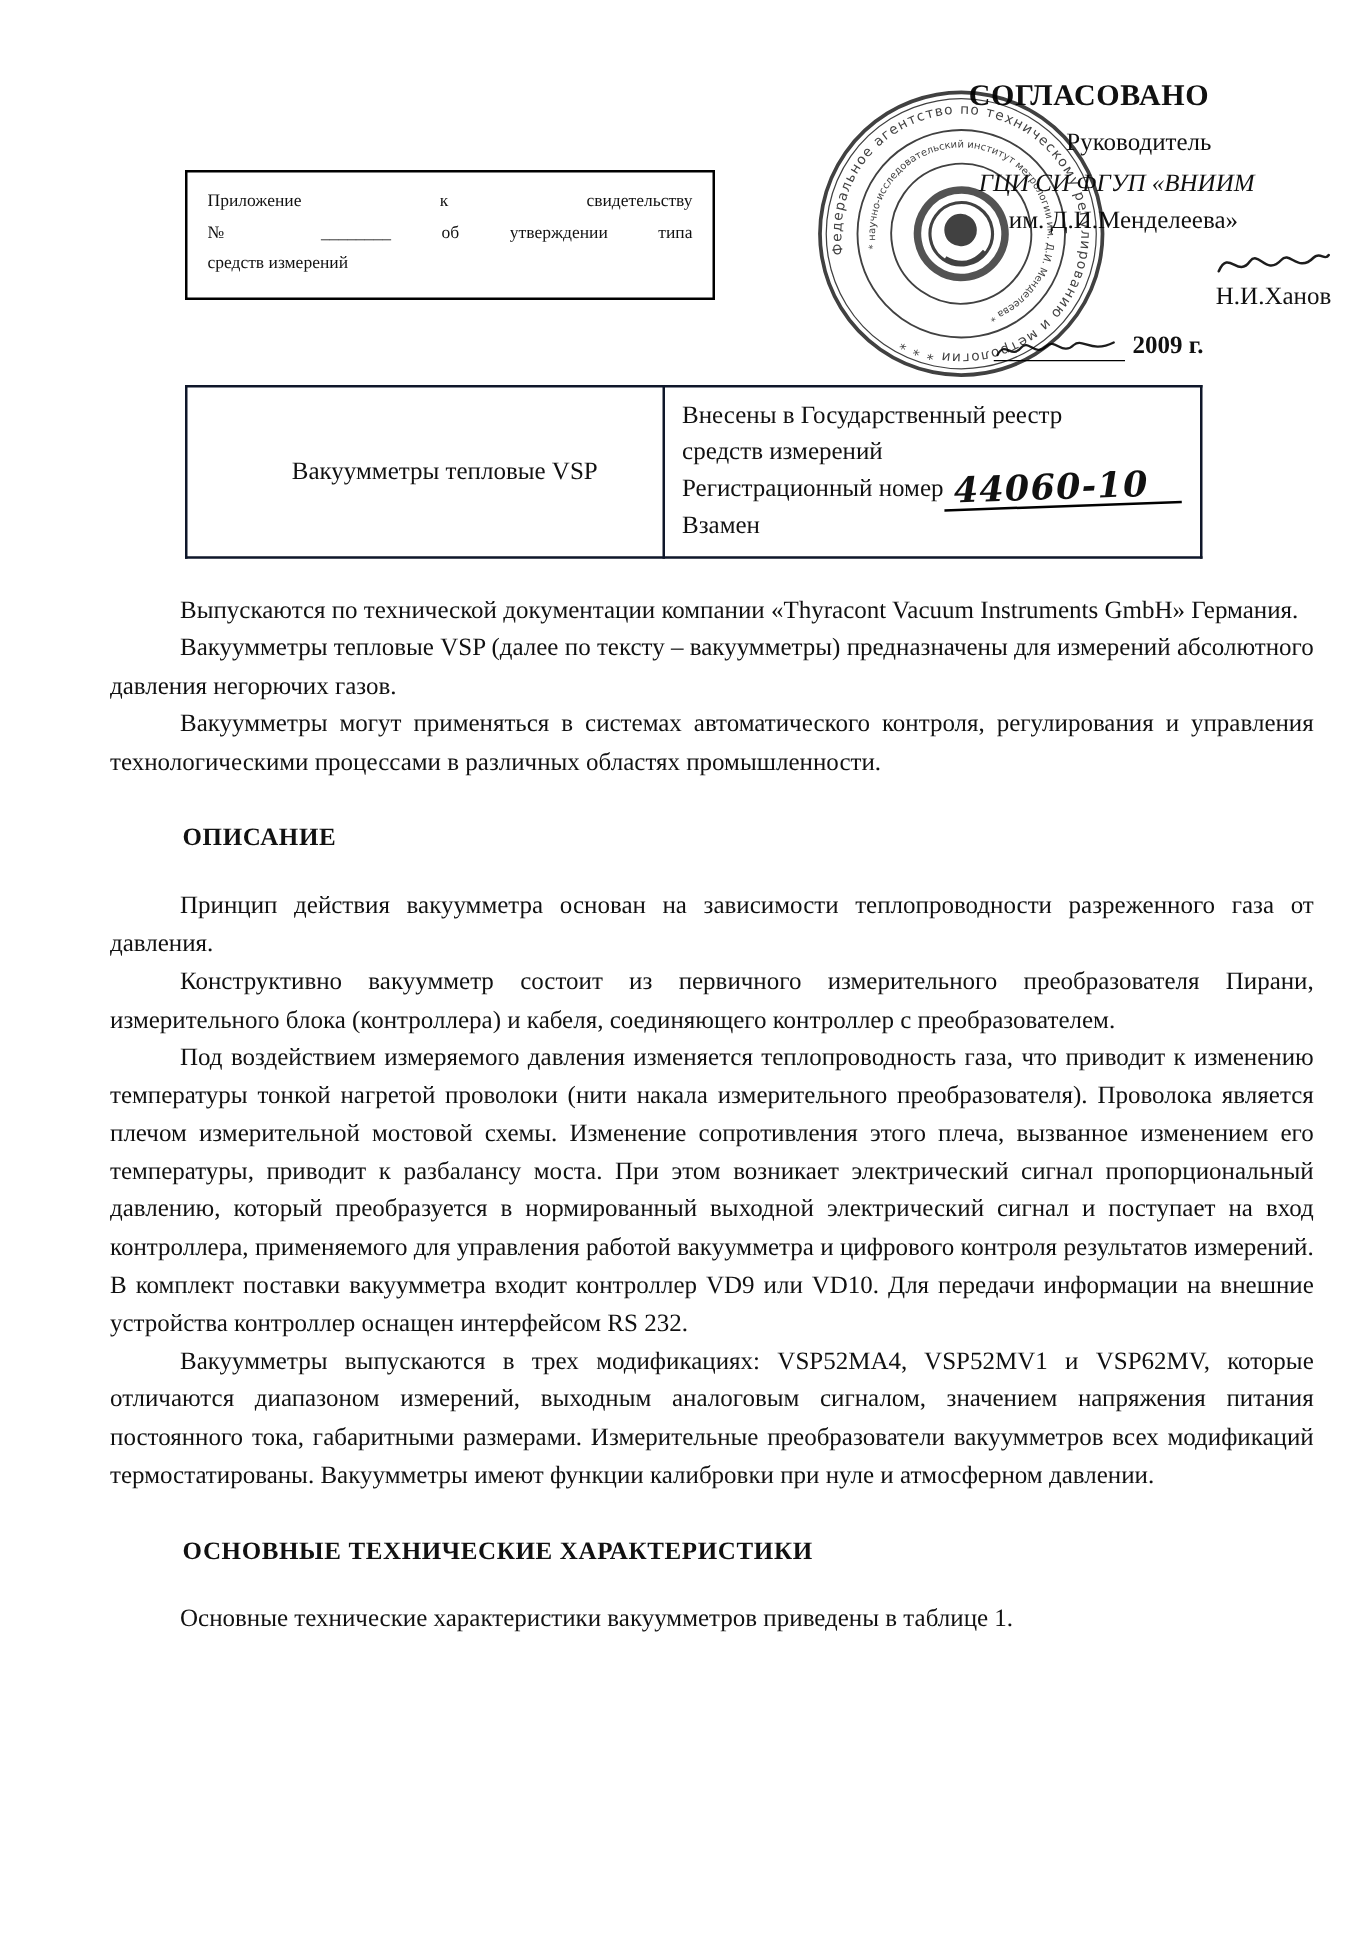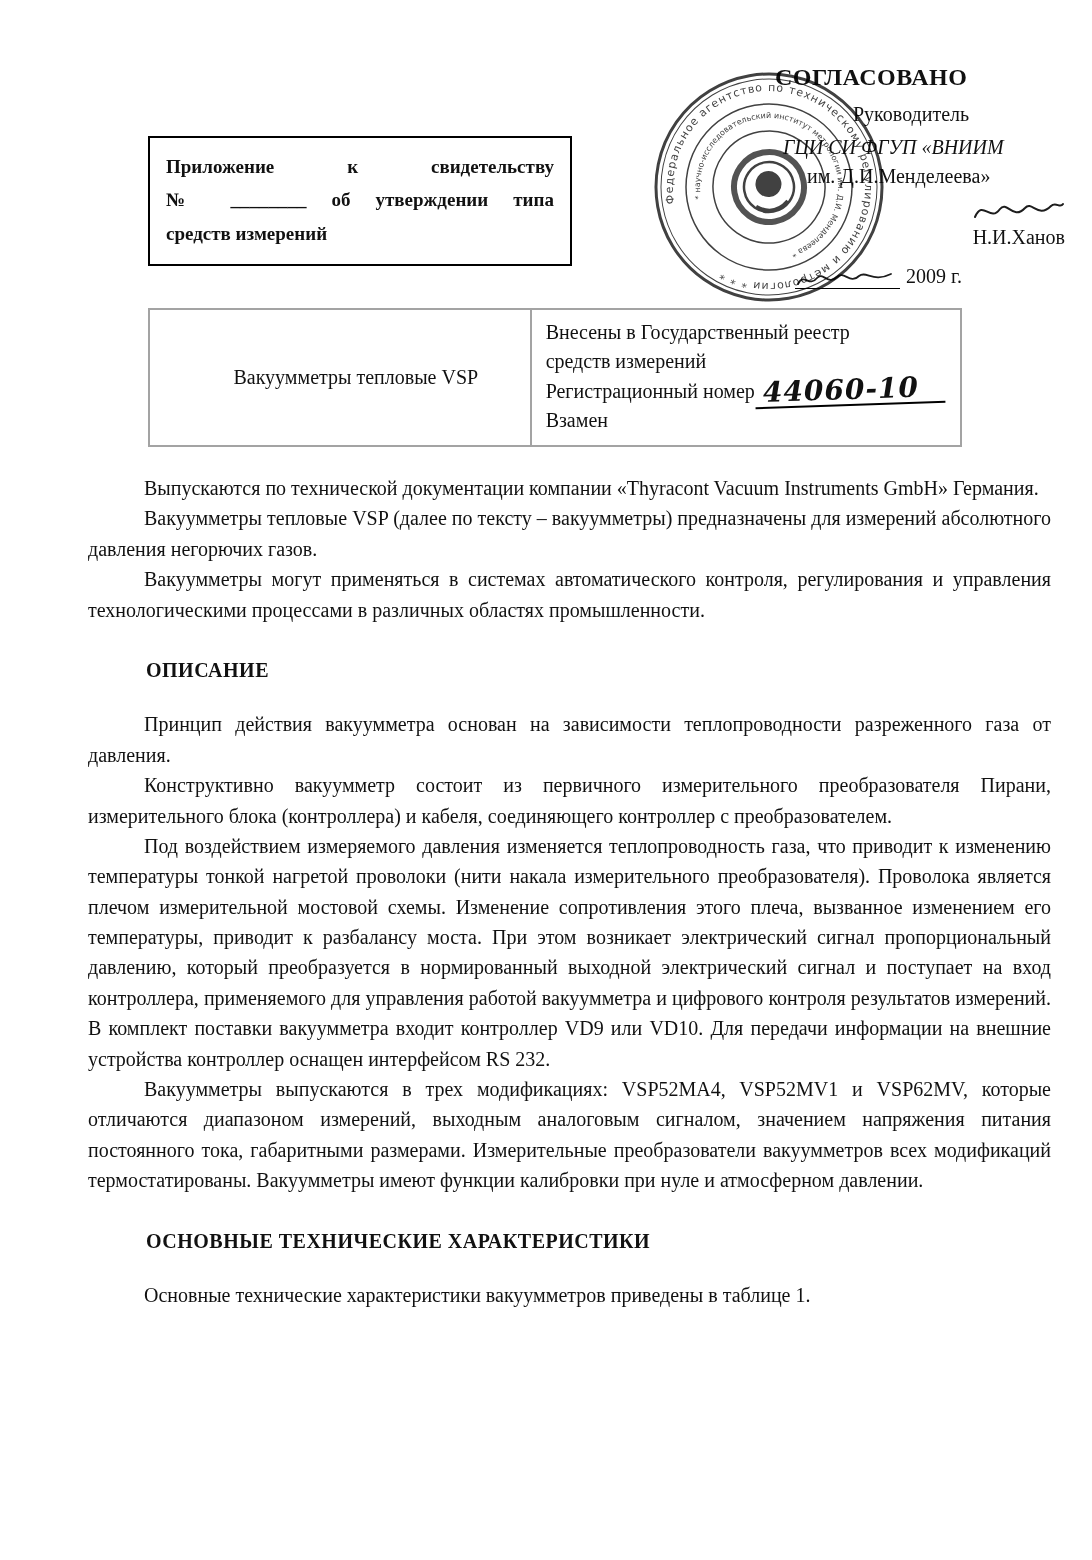--- a/index.html
+++ b/index.html
@@ -15,57 +15,57 @@
     overflow:hidden;
   }
 
   
   .header{position:relative;height:308px;}
 
   .annex-box{
     position:absolute;left:148px;top:136px;width:388px;
     border:2px solid #000;
     padding:12px 16px 14px 16px;
-    font-weight:bold;font-size:19px;line-height:1.75;
+    font-weight:normal;font-size:14px;line-height:1.75;
   }
   .annex-line{white-space:nowrap;}
   .annex-line.jl{text-align:justify;text-align-last:justify;white-space:normal;}
 
   .approval{
     position:absolute;left:735px;top:62px;width:330px;
     font-size:20px;line-height:1.25;
   }
   .approval-title{font-weight:bold;font-size:24px;margin-left:40px;letter-spacing:.5px;}
   .approval-role{margin-left:118px;margin-top:10px;}
   .approval-org1{margin-left:48px;margin-top:8px;font-style:italic;}
   .approval-org2{margin-left:72px;margin-top:4px;}
   .approval-sign-row{margin-left:30px;margin-top:8px;display:flex;align-items:flex-end;flex-direction:column;}
   .approval-sign-row .name{margin-left:6px;white-space:nowrap;}
   .approval-date-row{margin-left:60px;margin-top:8px;display:flex;align-items:flex-end;}
   .date-underwrite{position:relative;width:105px;height:30px;border-bottom:1.5px solid #000;margin-right:6px;}
   .date-underwrite svg{position:absolute;left:0;bottom:-4px;}
-  .year{white-space:nowrap;}
+  .year{white-space:nowrap;font-weight:bold;}
 
   .stamp{
     position:absolute;left:648px;top:66px;width:242px;height:242px;
     transform:rotate(-10deg);
     opacity:.88;
     mix-blend-mode:multiply;
     pointer-events:none;
   }
 
   
   .reg-table{
     position:relative;
     margin:0 0 0 148px;
     width:814px;
     border-collapse:collapse;
     font-size:20px;
   }
-  .reg-table td{border:2px solid #a3a3a3;vertical-align:middle;margin-left:34px;}
+  .reg-table td{border:2px solid #0f172a;vertical-align:middle;margin-left:34px;}
   .cell-left{width:47%;padding:10px 10px 10px 42px;text-align:center;}
   .cell-right{padding:8px 14px 10px 14px;line-height:1.45;vertical-align:top;}
   .reg-num-line{display:flex;align-items:flex-end;flex-wrap:nowrap;}
   .handwritten{
     font-family:"DejaVu Serif","Liberation Serif",serif;
     font-style:italic;font-weight:bold;font-size:28px;
     display:inline-block;
     padding:0 26px 0 8px;
     border-bottom:2px solid #000;
     transform:rotate(-2deg);

